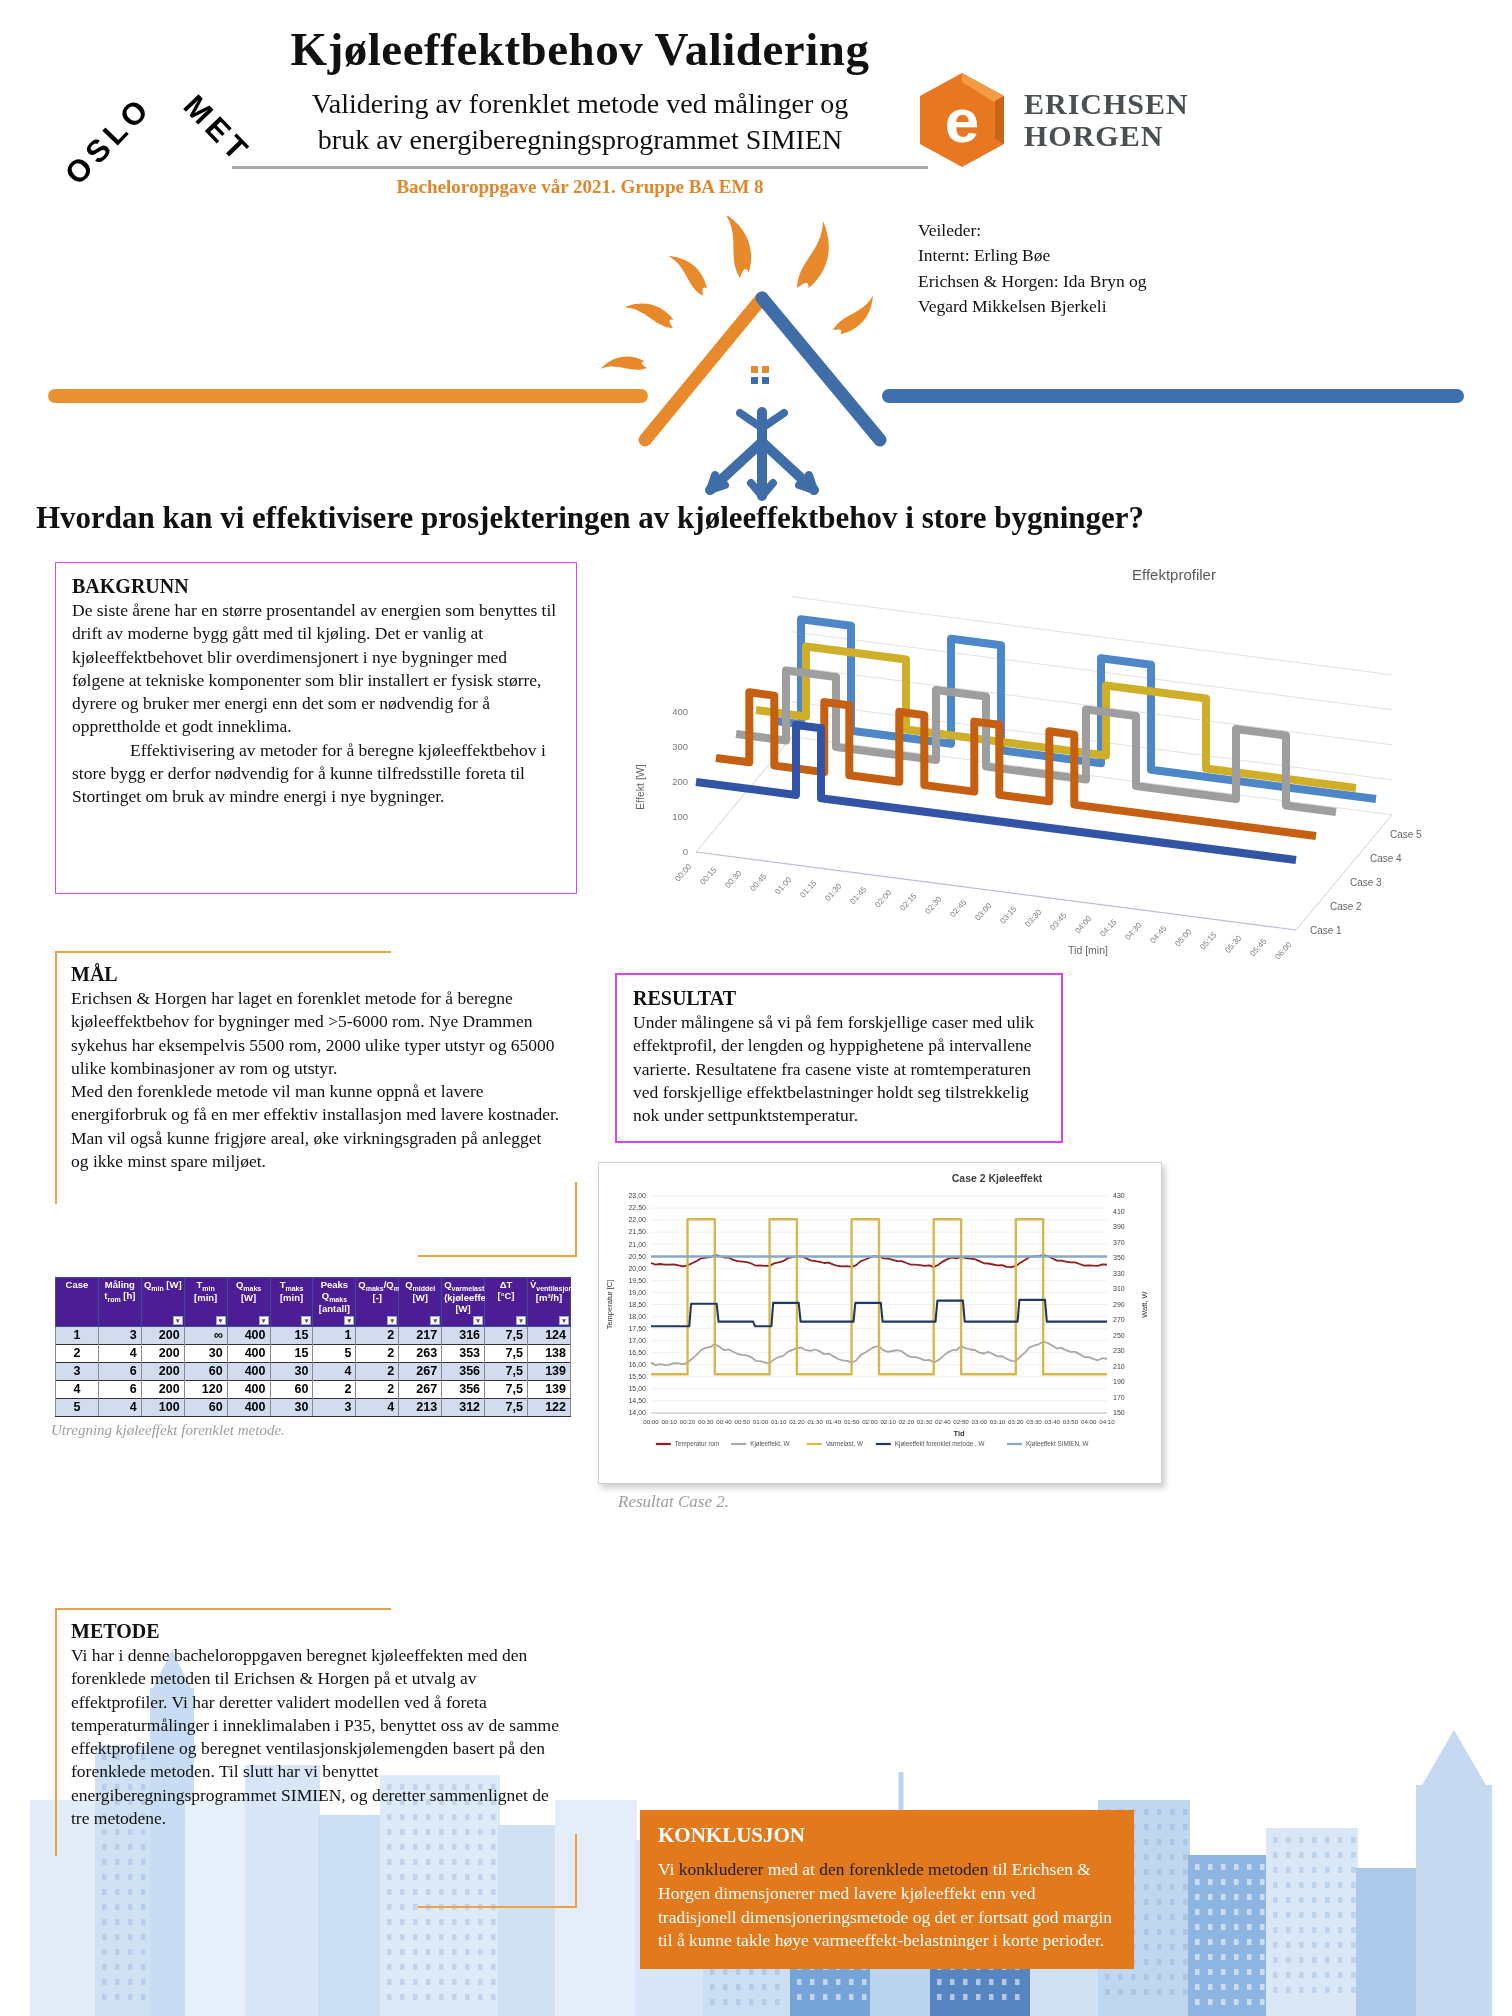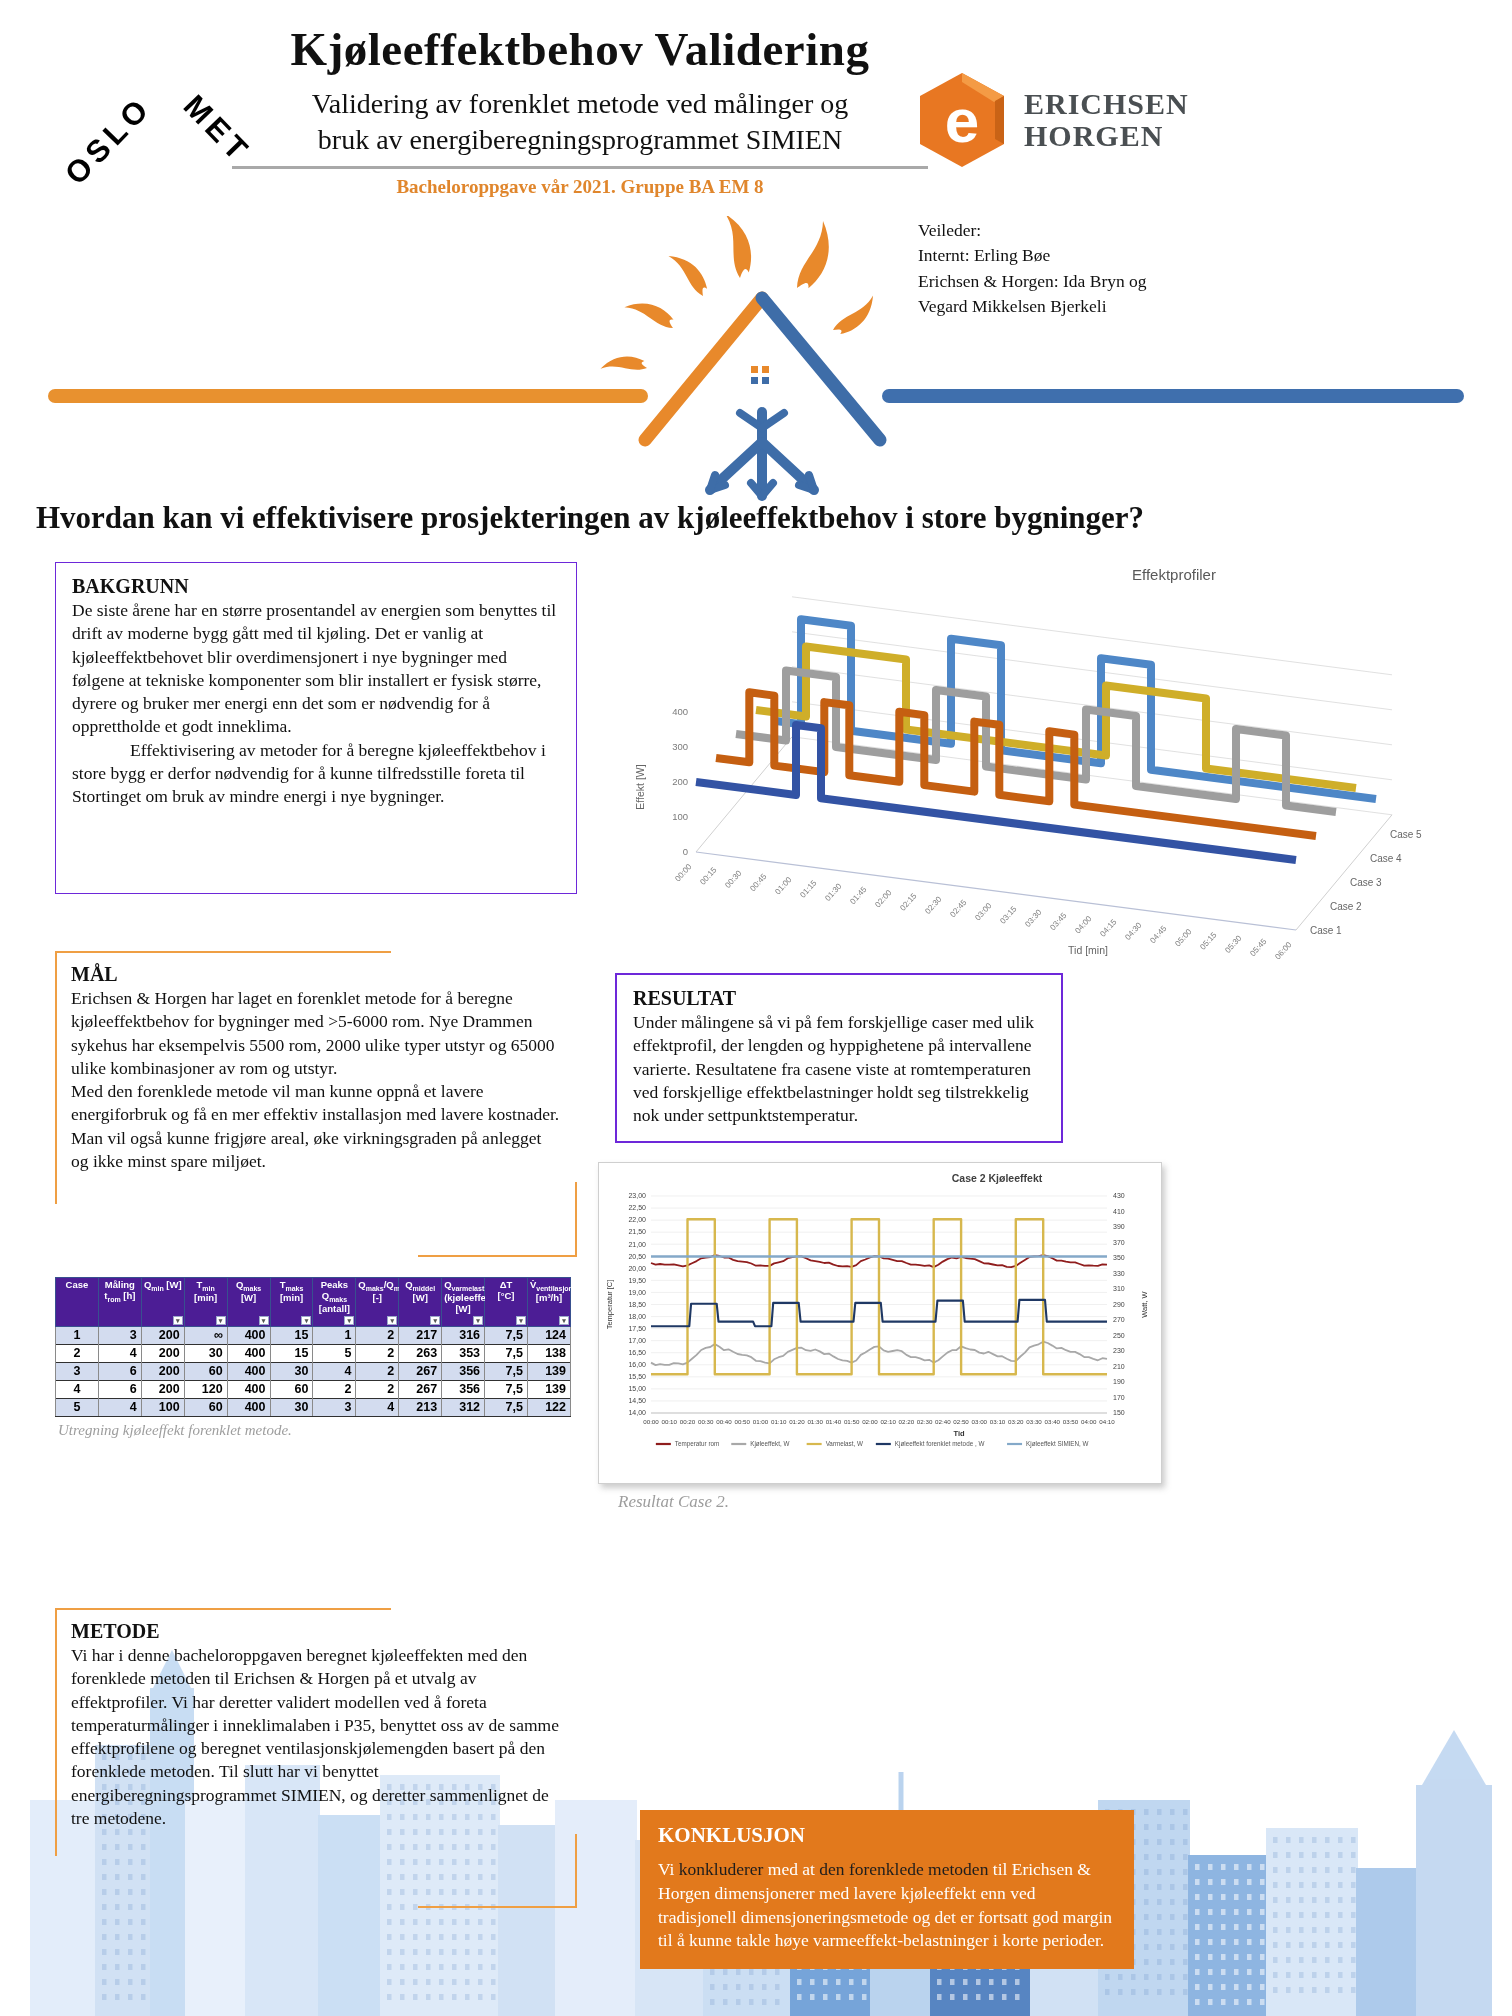--- a/index.html
+++ b/index.html
@@ -36,38 +36,38 @@
   .bar.blue{left:882px;width:582px;background:#3f6fad;}
   .centerlogo{position:absolute;left:590px;top:216px;z-index:3;}
 
   .question{position:absolute;left:30px;top:500px;width:1120px;text-align:center;
     font-size:31px;font-weight:bold;z-index:2;}
 
   
   .secbox{position:absolute;padding:12px 16px 14px;z-index:2;}
   .secbox h2{font-size:20px;font-weight:bold;margin-bottom:1px;}
   .secbox p{font-size:17.5px;line-height:1.33;}
-  .fullborder{border:2px solid #6d28d9;}
+  .fullborder{border:2px solid #d946ef;}
   .bakgrunn{left:55px;top:562px;width:522px;height:332px;border-width:1.5px;}
   .bakgrunn p.indent{text-indent:58px;}
   .maal{left:55px;top:951px;width:522px;height:306px;}
   .resultat{left:615px;top:973px;width:448px;}
   .metode{left:55px;top:1608px;width:522px;height:300px;background:transparent;}
   .bracket::before{content:"";position:absolute;left:0;top:0;width:64%;height:82%;
     border-top:2px solid #ef9f44;border-left:2px solid #ef9f44;}
   .bracket::after{content:"";position:absolute;right:0;bottom:0;width:30%;height:24%;
     border-bottom:2px solid #ef9f44;border-right:2px solid #ef9f44;}
 
   
   .fxpanel{position:absolute;left:618px;top:552px;width:852px;height:412px;z-index:2;background:#fff;}
   .case2panel{position:absolute;left:598px;top:1162px;width:564px;height:322px;z-index:2;
     background:#fff;border:1px solid #cfcfcf;box-shadow:3px 4px 6px rgba(110,110,110,.35);}
 
   .caption{position:absolute;font-style:italic;color:#9d9d9d;z-index:2;}
-  .cap-table{left:58px;top:1422px;font-size:15px;}
+  .cap-table{left:51px;top:1422px;font-size:15px;}
   .cap-case2{left:618px;top:1492px;font-size:17px;}
 
   
   .tblwrap{position:absolute;left:55px;top:1277px;width:516px;z-index:2;}
   table.cases{width:100%;border-collapse:collapse;table-layout:fixed;
     font-family:"Liberation Sans",sans-serif;}
   table.cases th{background:#4c1d95;color:#fff;font-size:9.5px;font-weight:bold;
     vertical-align:top;padding:2px 2px 11px 2px;position:relative;border:1px solid #38508f;
     line-height:1.15;text-align:center;}
   table.cases th sub{font-size:7px;}

